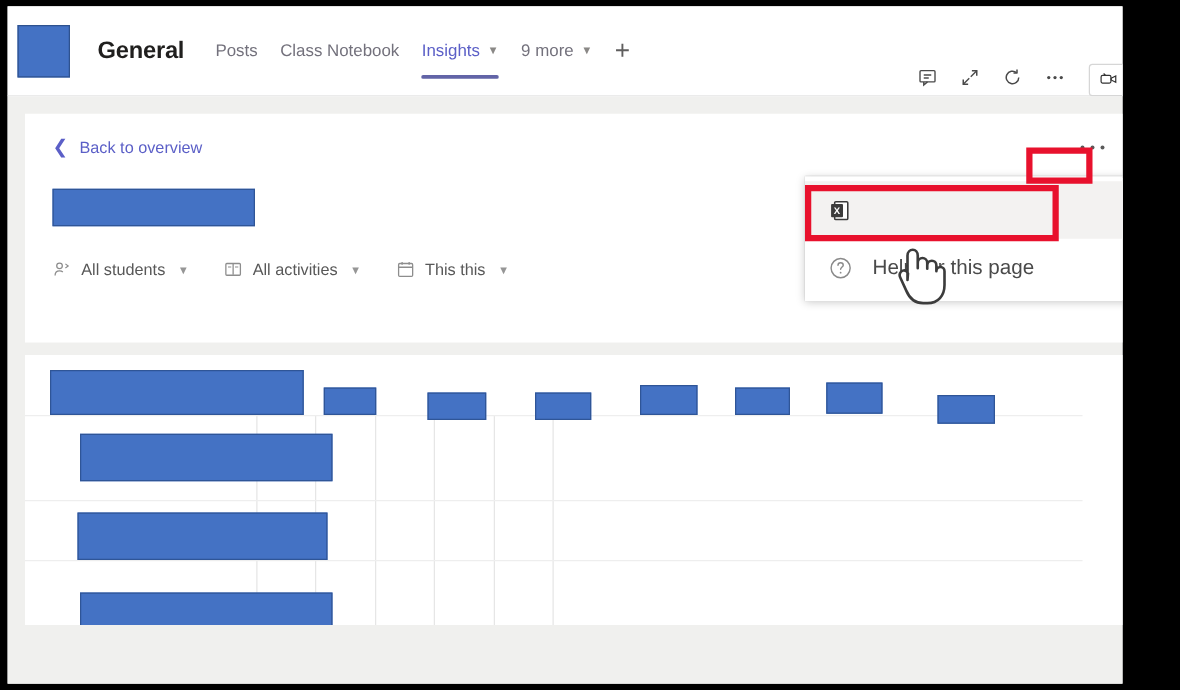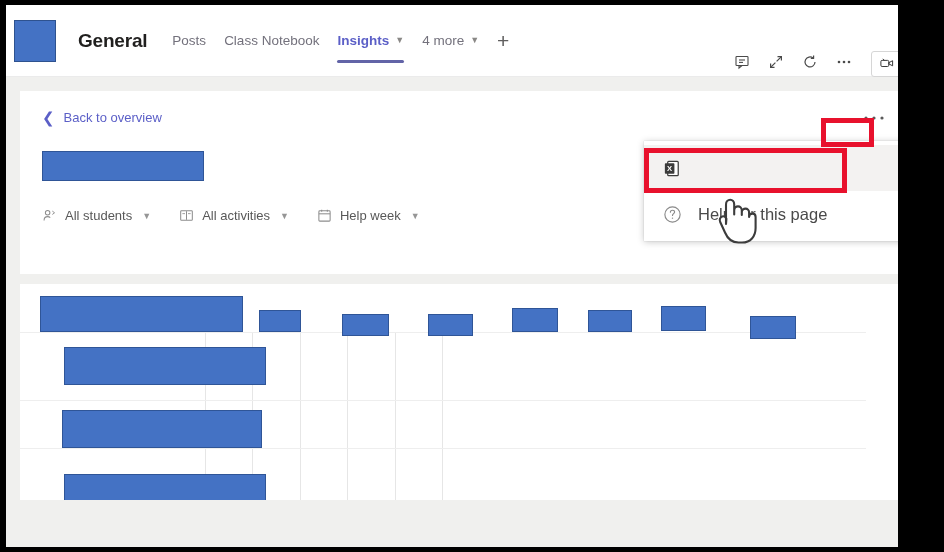--- a/index.html
+++ b/index.html
@@ -65,21 +65,21 @@
     display: flex;
     align-items: center;
     height: 72px;
     padding: 0 9px;
     font-size: 13.5px;
     color: #73717c;
     white-space: nowrap;
     cursor: pointer;
   }
 
-  .tab.active { color: #5b5fc7; font-weight: bold; align-items: center; }
+  .tab.active { color: #5b5fc7; font-weight: normal; align-items: center; }
 
   .tab.active::after {
     content: "";
     position: absolute;
     left: 9px; right: 9px;
     bottom: 14px;
     height: 3px;
     border-radius: 2px;
     background: #6264a7;
   }
@@ -275,21 +275,21 @@
       <div class="tab">
         <span>Class Notebook</span>
       </div>
 
       <div class="tab active">
         <span>Insights</span>
         <span class="caret">▼</span>
       </div>
 
       <div class="tab">
-        <span>4 more</span>
+        <span>9 more</span>
         <span class="caret">▼</span>
       </div>
 
       <div class="tab-add">+</div>
     </div>
 
     <div id="header-actions">
 
       <div class="hdr-icon-btn">
         <svg width="16" height="16" viewBox="0 0 16 16" fill="none" stroke="#4a4a4a" stroke-width="1.1">
@@ -377,21 +377,21 @@
 
         <div class="filter-chip">
           <span class="ficon">
             <svg width="15" height="15" viewBox="0 0 16 16" fill="none" stroke="#8d8d8d" stroke-width="1.1">
               <rect x="2" y="3" width="12" height="11" rx="1"></rect>
               <line x1="2" y1="6.2" x2="14" y2="6.2"></line>
               <line x1="5" y1="1.8" x2="5" y2="4"></line>
               <line x1="11" y1="1.8" x2="11" y2="4"></line>
             </svg>
           </span>
-          <span>Help week</span>
+          <span>This this</span>
           <span class="fcaret">▼</span>
         </div>
       </div>
 
       
       <div style="position:absolute; right:32px; top:14px; width:40px; height:26px;
                   display:flex; align-items:center; justify-content:center; cursor:pointer;">
         <svg width="22" height="8" viewBox="0 0 22 8" fill="#5a5a5a">
           <circle cx="3" cy="4" r="1.6"></circle>
             <circle cx="11" cy="4" r="1.6"></circle>

